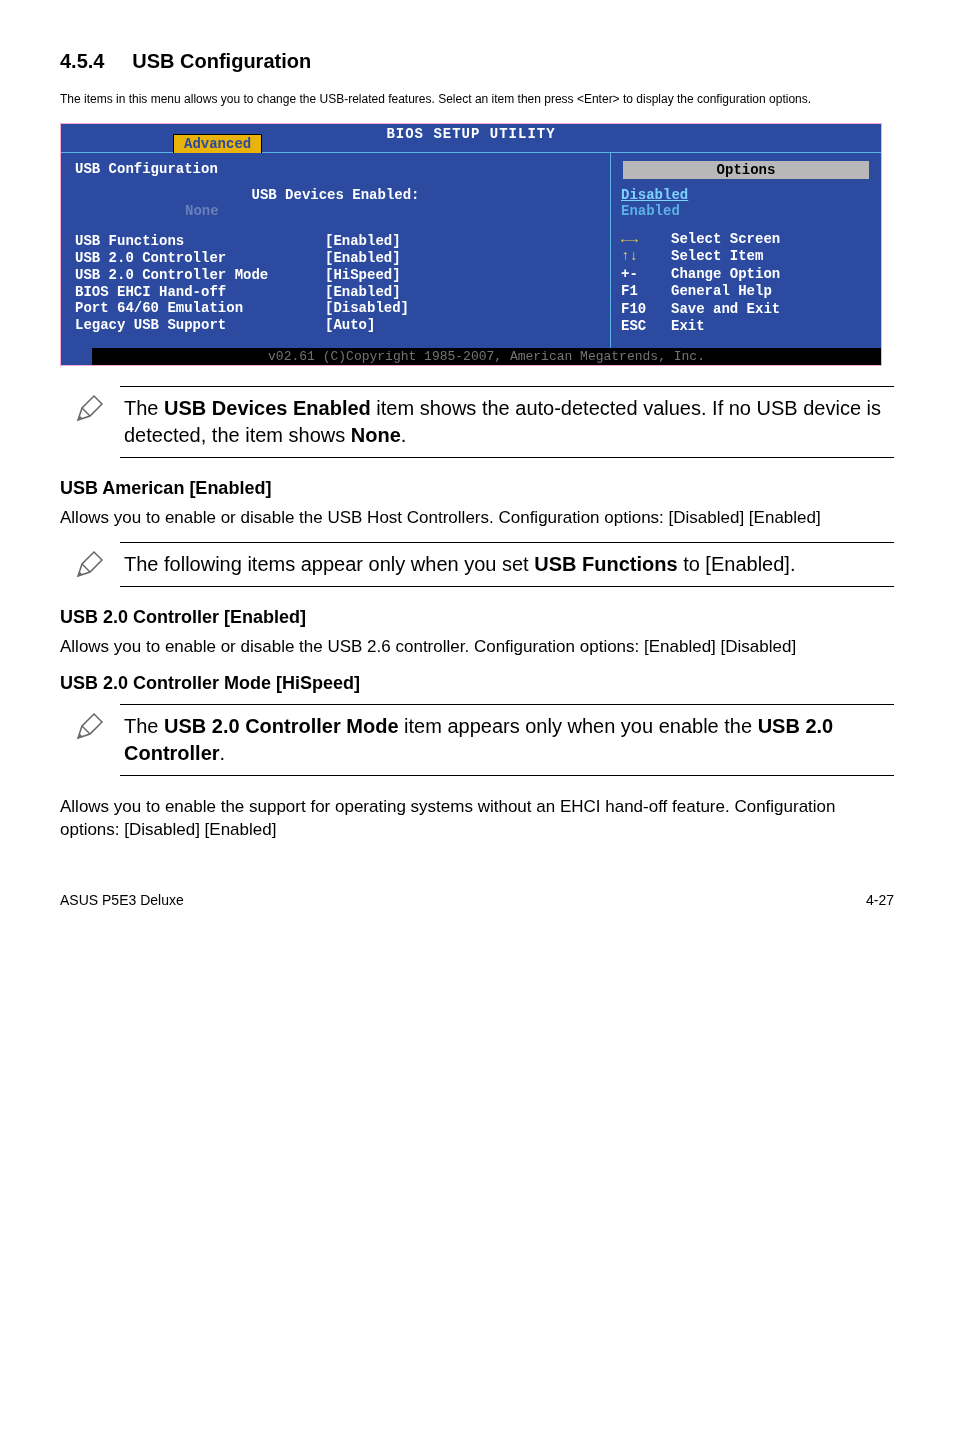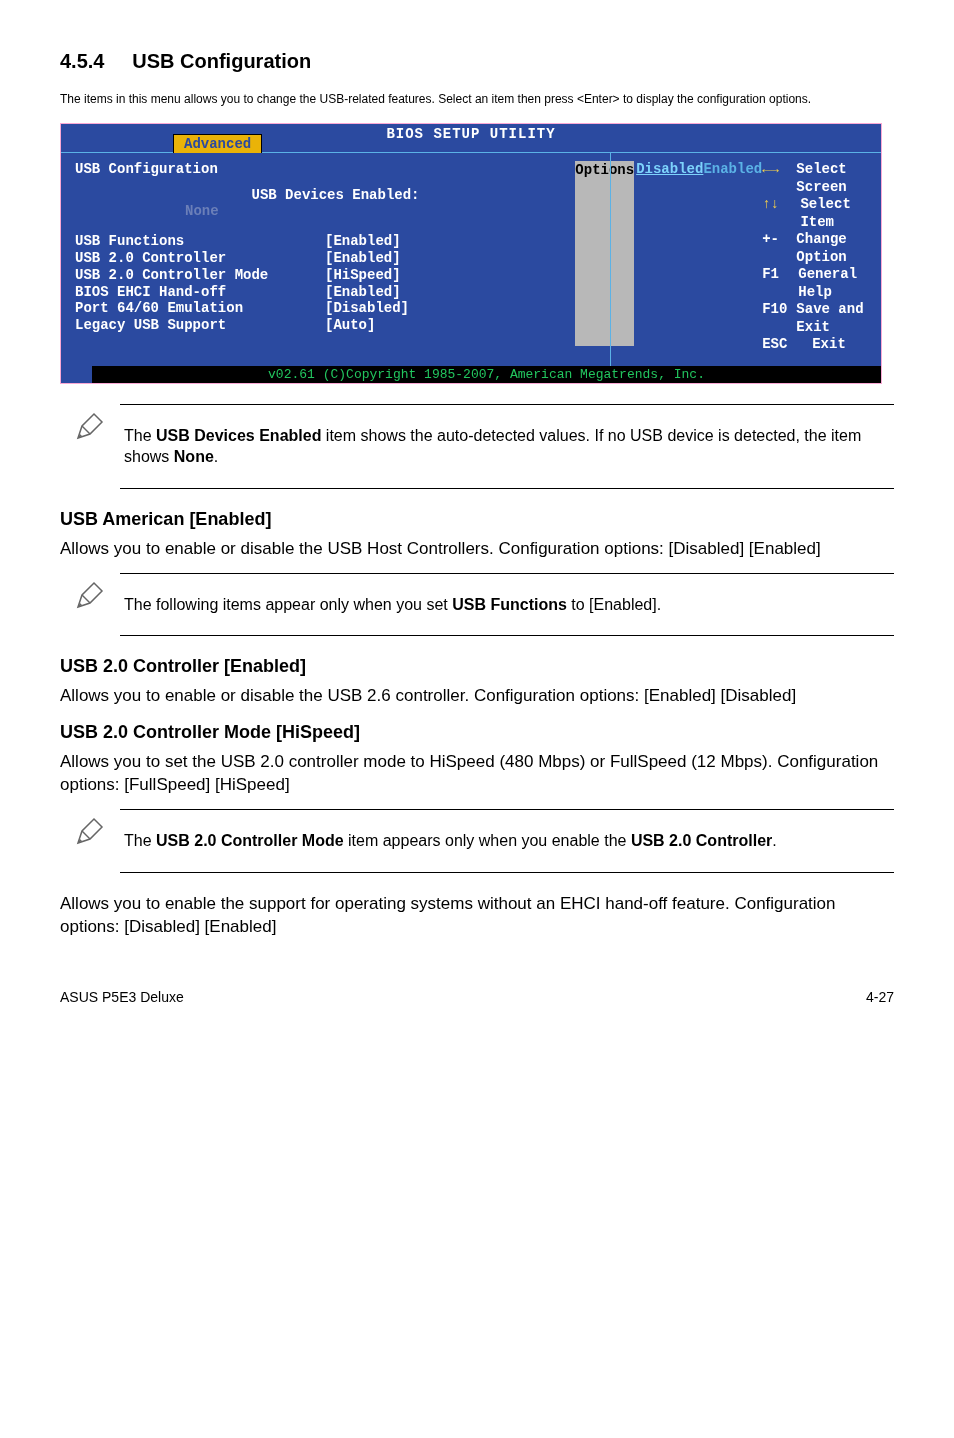--- a/index.html
+++ b/index.html
@@ -68,22 +68,21 @@
     padding: 8px 14px 14px 14px;
     border-right: 1px solid #5BB2E6;
     position: relative;
   }
   .bios-right {
     width: 250px;
     padding: 8px 10px 12px 10px;
     color: #fff;
     font-weight: bold;
     display: flex;
-    flex-direction: row;
-    justify-content: flex-end;
+    flex-direction: column;
   }
   .bios-heading {
     color: #fff;
     font-weight: bold;
     margin-bottom: 10px;
   }
   .bios-sub {
     color: #fff;
     font-weight: bold;
     text-align: center;
@@ -118,21 +117,21 @@
     font-weight: bold;
     line-height: 1.25;
   }
   .help-row { display: flex; }
   .help-key { width: 50px; color: #fff; }
   .help-txt { color: #fff; }
   .arrows-lr::before { content: "\2190\2192"; color:#F5D04A; }
   .arrows-ud::before { content: "\2191\2193"; color:#F5D04A; }
   .bios-footer {
     background: #000;
-    color: #22c55e;
+    color: #737373;
     text-align: center;
     font-family: "Courier New", monospace;
     font-size: 13px;
     padding: 1px 0;
     margin-left: 31px;
   }
 
   
   .note-block {
     display: flex;
@@ -143,22 +142,22 @@
     flex: 0 0 60px;
     display: flex;
     justify-content: center;
     align-items: flex-start;
     padding-top: 4px;
   }
   .note-text {
     flex: 1;
     border-top: 1px solid #000;
     border-bottom: 1px solid #000;
-    padding: 20px 4px;
-    font-size: 16px;
+    padding: 8px 4px;
+    font-size: 20px;
     line-height: 1.35;
   }
 
   h3.subhead {
     font-size: 18px;
     font-weight: bold;
     margin: 14px 0 8px 0;
   }
   p.body {
     font-size: 17px;
@@ -284,21 +283,20 @@
     </div>
     <div class="note-text">
       <span>The following items appear only when you set </span><b>USB Functions</b><span> to [Enabled].</span>
     </div>
   </div>
 
   <h3 class="subhead">USB 2.0 Controller [Enabled]</h3>
   <p class="body">Allows you to enable or disable the USB 2.6 controller. Configuration options: [Enabled] [Disabled]</p>
 
   <h3 class="subhead">USB 2.0 Controller Mode [HiSpeed]</h3>
-  <p class="body">Allows you to set the USB 2.0 controller mode to HiSpeed (480 Mbps) or FullSpeed (12 Mbps). Configuration options: [FullSpeed] [HiSpeed]</p>
 
   <div class="note-block">
     <div class="pencil">
       <svg width="36" height="36" viewBox="0 0 36 36">
         <polygon points="6,30 10,18 22,6 30,14 18,26" fill="none" stroke="#666" stroke-width="1.5"></polygon>
         <line x1="10" y1="18" x2="18" y2="26" stroke="#666" stroke-width="1.5"></line>
         <polygon points="6,30 10,28 8,26" fill="#666"></polygon>
       </svg>
     </div>
     <div class="note-text">

